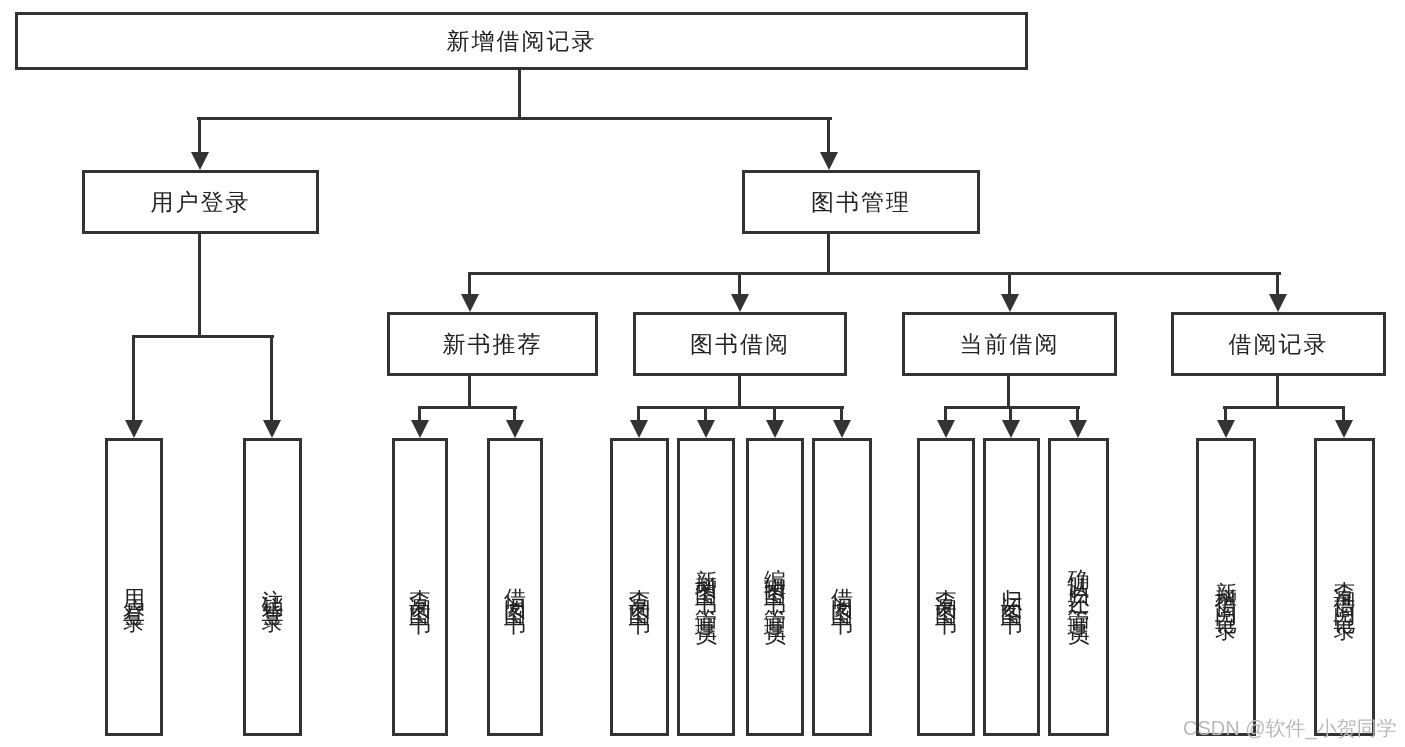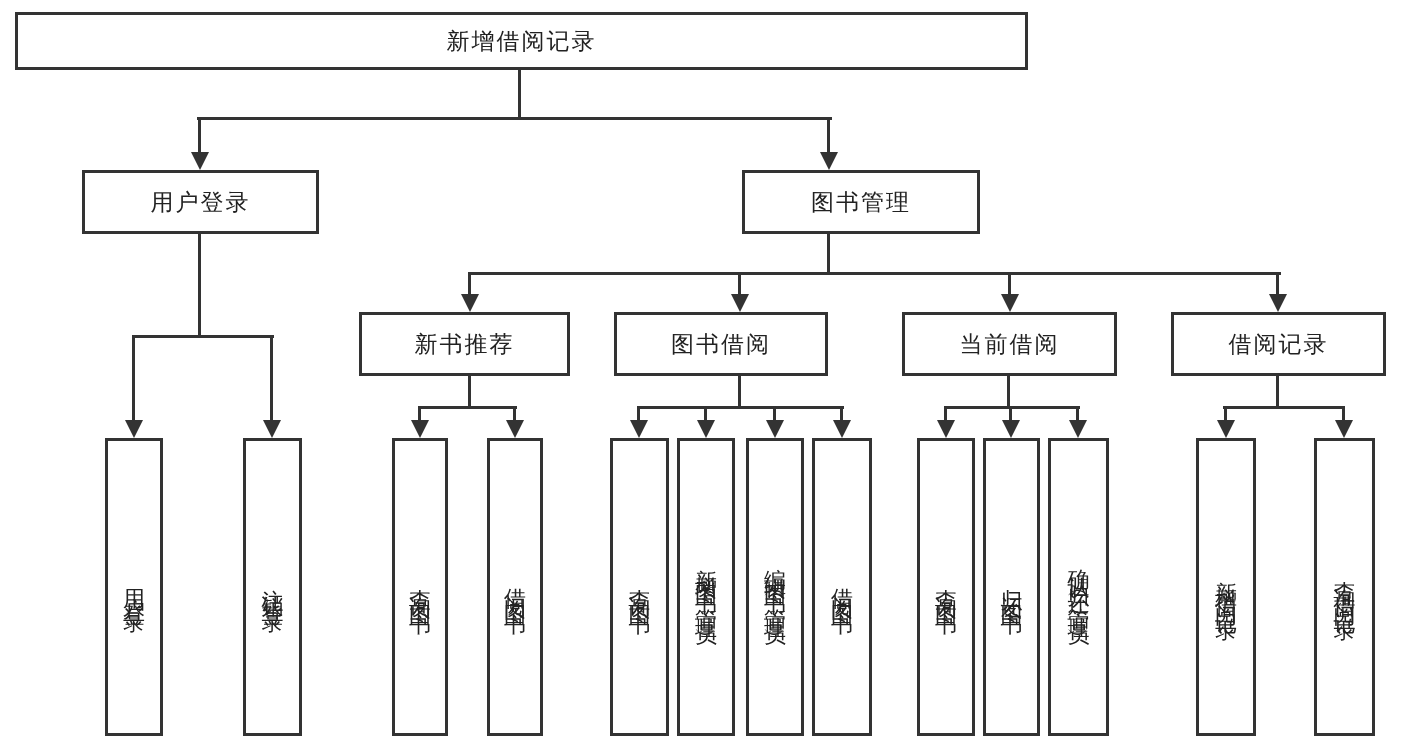--- a/index.html
+++ b/index.html
@@ -83,22 +83,22 @@
   <div class="hline" style="left:469px;top:272px;width:812px;"></div>
   <div class="stem" style="left:468px;top:272px;height:22px;"></div>
   <div class="ahead" style="left:461px;top:294px;"></div>
   <div class="stem" style="left:738px;top:272px;height:22px;"></div>
   <div class="ahead" style="left:731px;top:294px;"></div>
   <div class="stem" style="left:1008px;top:272px;height:22px;"></div>
   <div class="ahead" style="left:1001px;top:294px;"></div>
   <div class="stem" style="left:1276px;top:272px;height:22px;"></div>
   <div class="ahead" style="left:1269px;top:294px;"></div>
 
-  <div class="box hbox" style="left:359px;top:312px;width:211px;height:64px;">新书推荐</div>
-  <div class="box hbox" style="left:614px;top:312px;width:214px;height:64px;">图书借阅</div>
+  <div class="box hbox" style="left:387px;top:312px;width:211px;height:64px;">新书推荐</div>
+  <div class="box hbox" style="left:633px;top:312px;width:214px;height:64px;">图书借阅</div>
   <div class="box hbox" style="left:902px;top:312px;width:215px;height:64px;">当前借阅</div>
   <div class="box hbox" style="left:1171px;top:312px;width:215px;height:64px;">借阅记录</div>
 
   <div class="vline" style="left:468px;top:375px;height:33px;"></div>
   <div class="hline" style="left:419px;top:406px;width:98px;"></div>
   <div class="stem" style="left:418px;top:406px;height:14px;"></div>
   <div class="ahead" style="left:411px;top:420px;"></div>
   <div class="stem" style="left:513px;top:406px;height:14px;"></div>
   <div class="ahead" style="left:506px;top:420px;"></div>
 
@@ -140,14 +140,15 @@
   <div class="box vbox" style="left:746px;width:58px;">编辑图书（管理员）</div>
   <div class="box vbox" style="left:812px;width:60px;">借阅图书</div>
 
   <div class="box vbox" style="left:917px;width:58px;">查询图书</div>
   <div class="box vbox" style="left:983px;width:57px;">归还图书</div>
   <div class="box vbox" style="left:1048px;width:61px;">确认归还（管理员）</div>
 
   <div class="box vbox" style="left:1196px;width:60px;">新增借阅记录</div>
   <div class="box vbox" style="left:1314px;width:61px;">查询借阅记录</div>
 
+  <div id="watermark">CSDN @软件_小贺同学</div>
 
 </div>
 
 </body></html>

